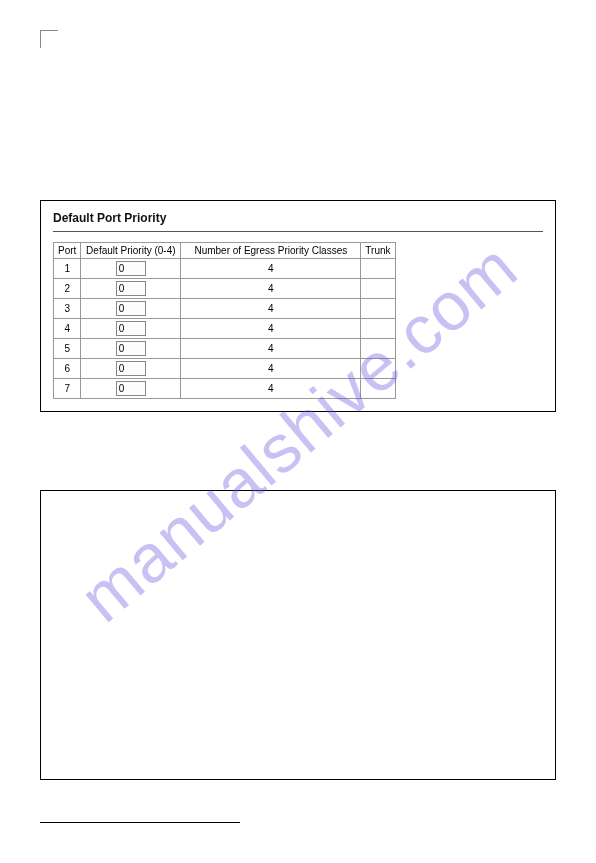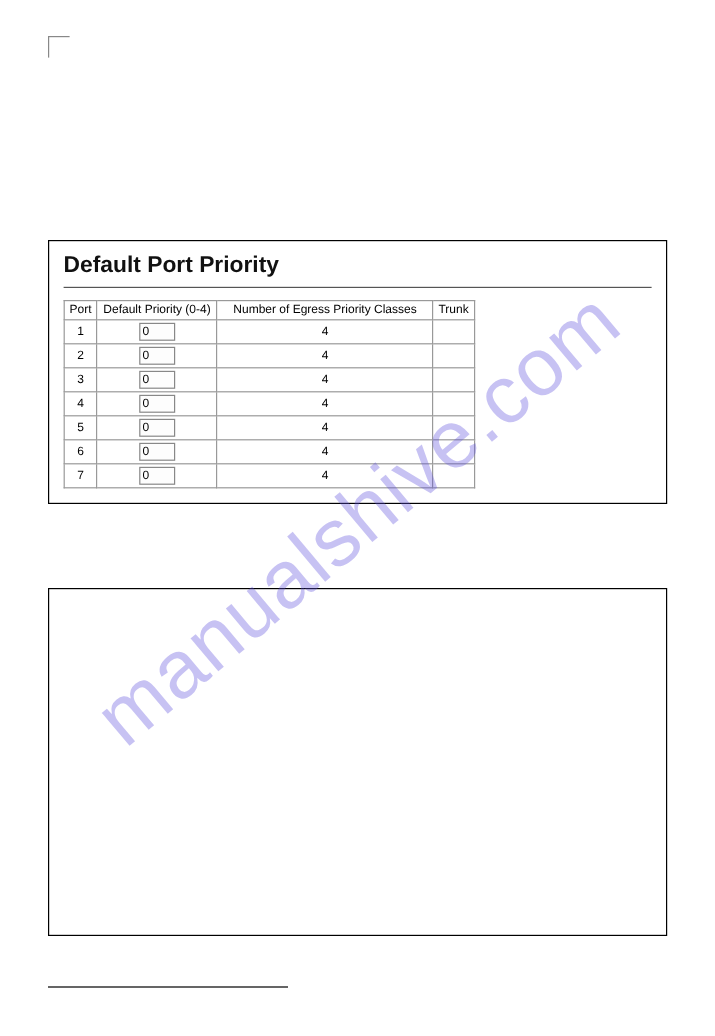--- a/index.html
+++ b/index.html
@@ -40,21 +40,21 @@
     .figure-box {
       position: absolute;
       left: 40px;
       top: 200px;
       width: 516px;
       border: 1px solid #000;
       padding: 10px 12px 12px 12px;
       background: transparent;
     }
     .figure-title {
-      font-size: 19px;
+      font-size: 12px;
       font-weight: bold;
       color: #111;
       margin-bottom: 6px;
       font-family: "Trebuchet MS", Arial, sans-serif;
     }
     .title-divider {
       border: none;
       border-top: 1px solid #555;
       margin-bottom: 10px;
     }

